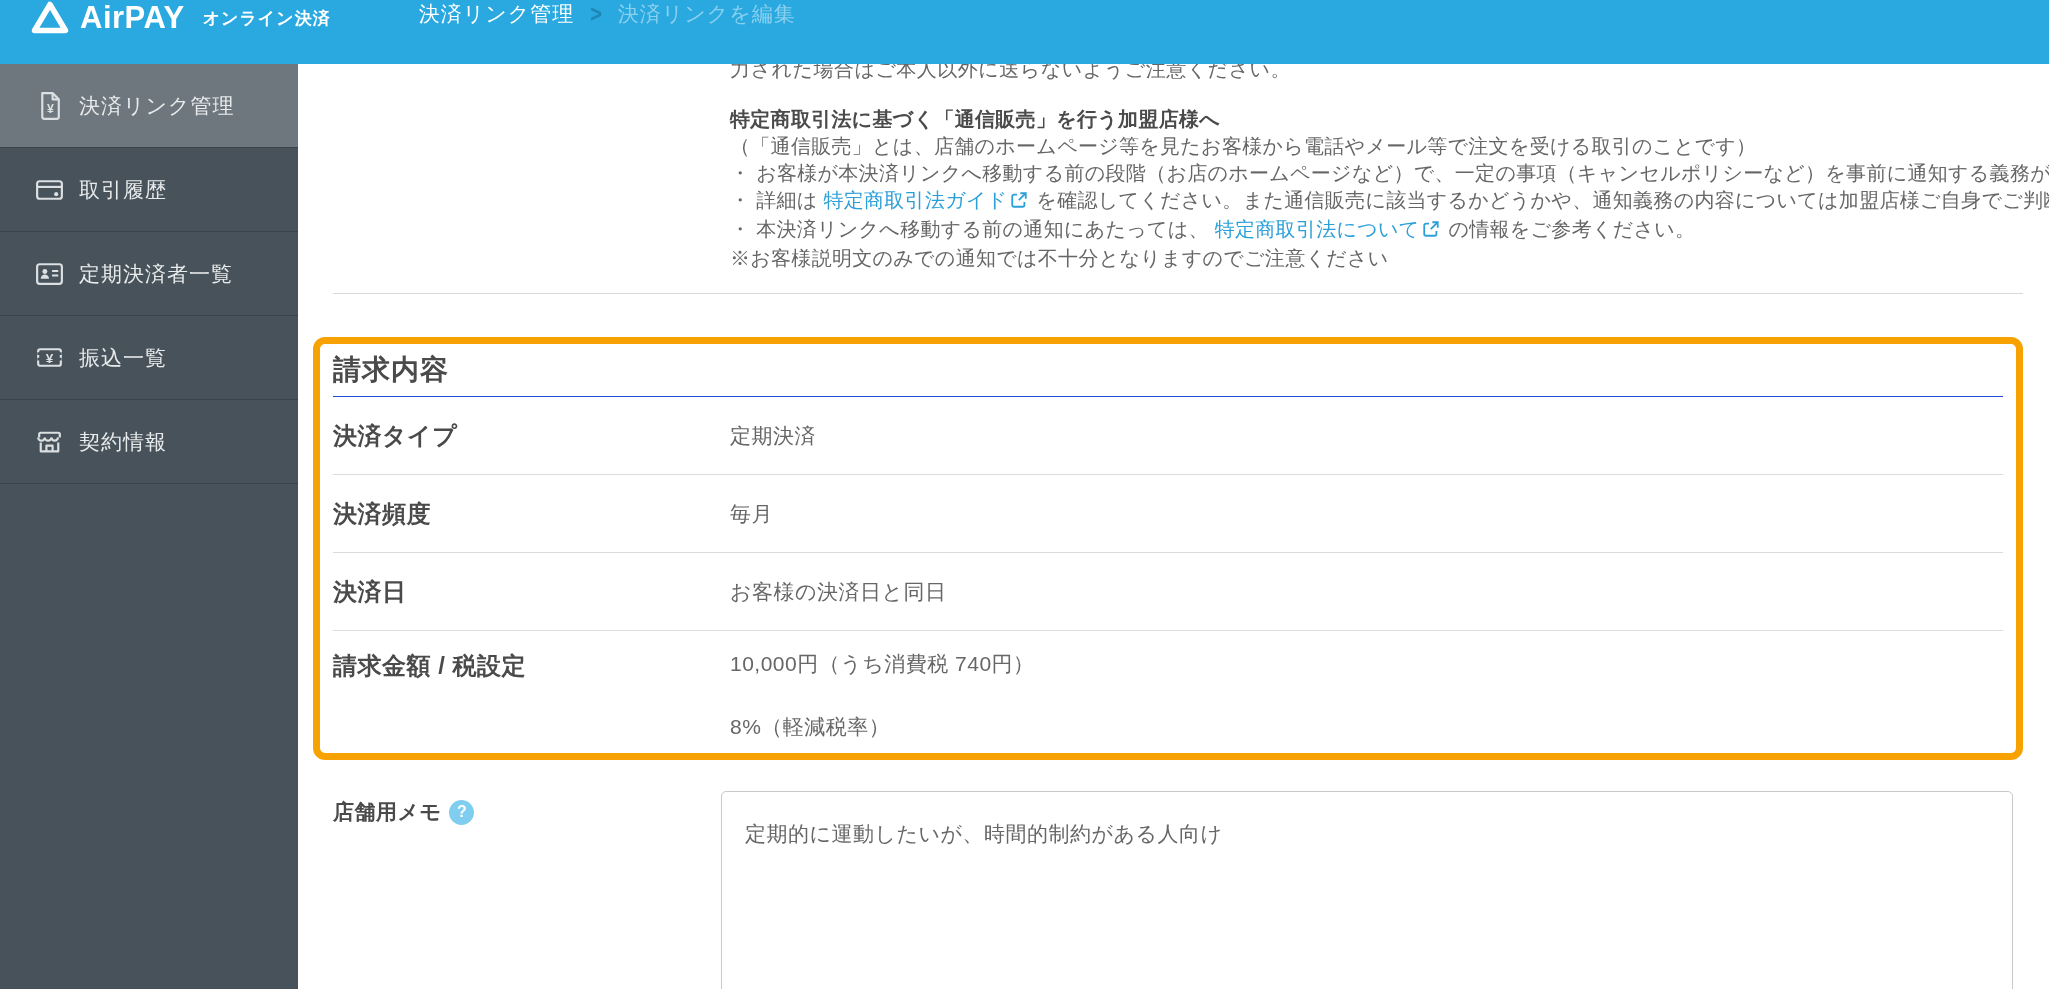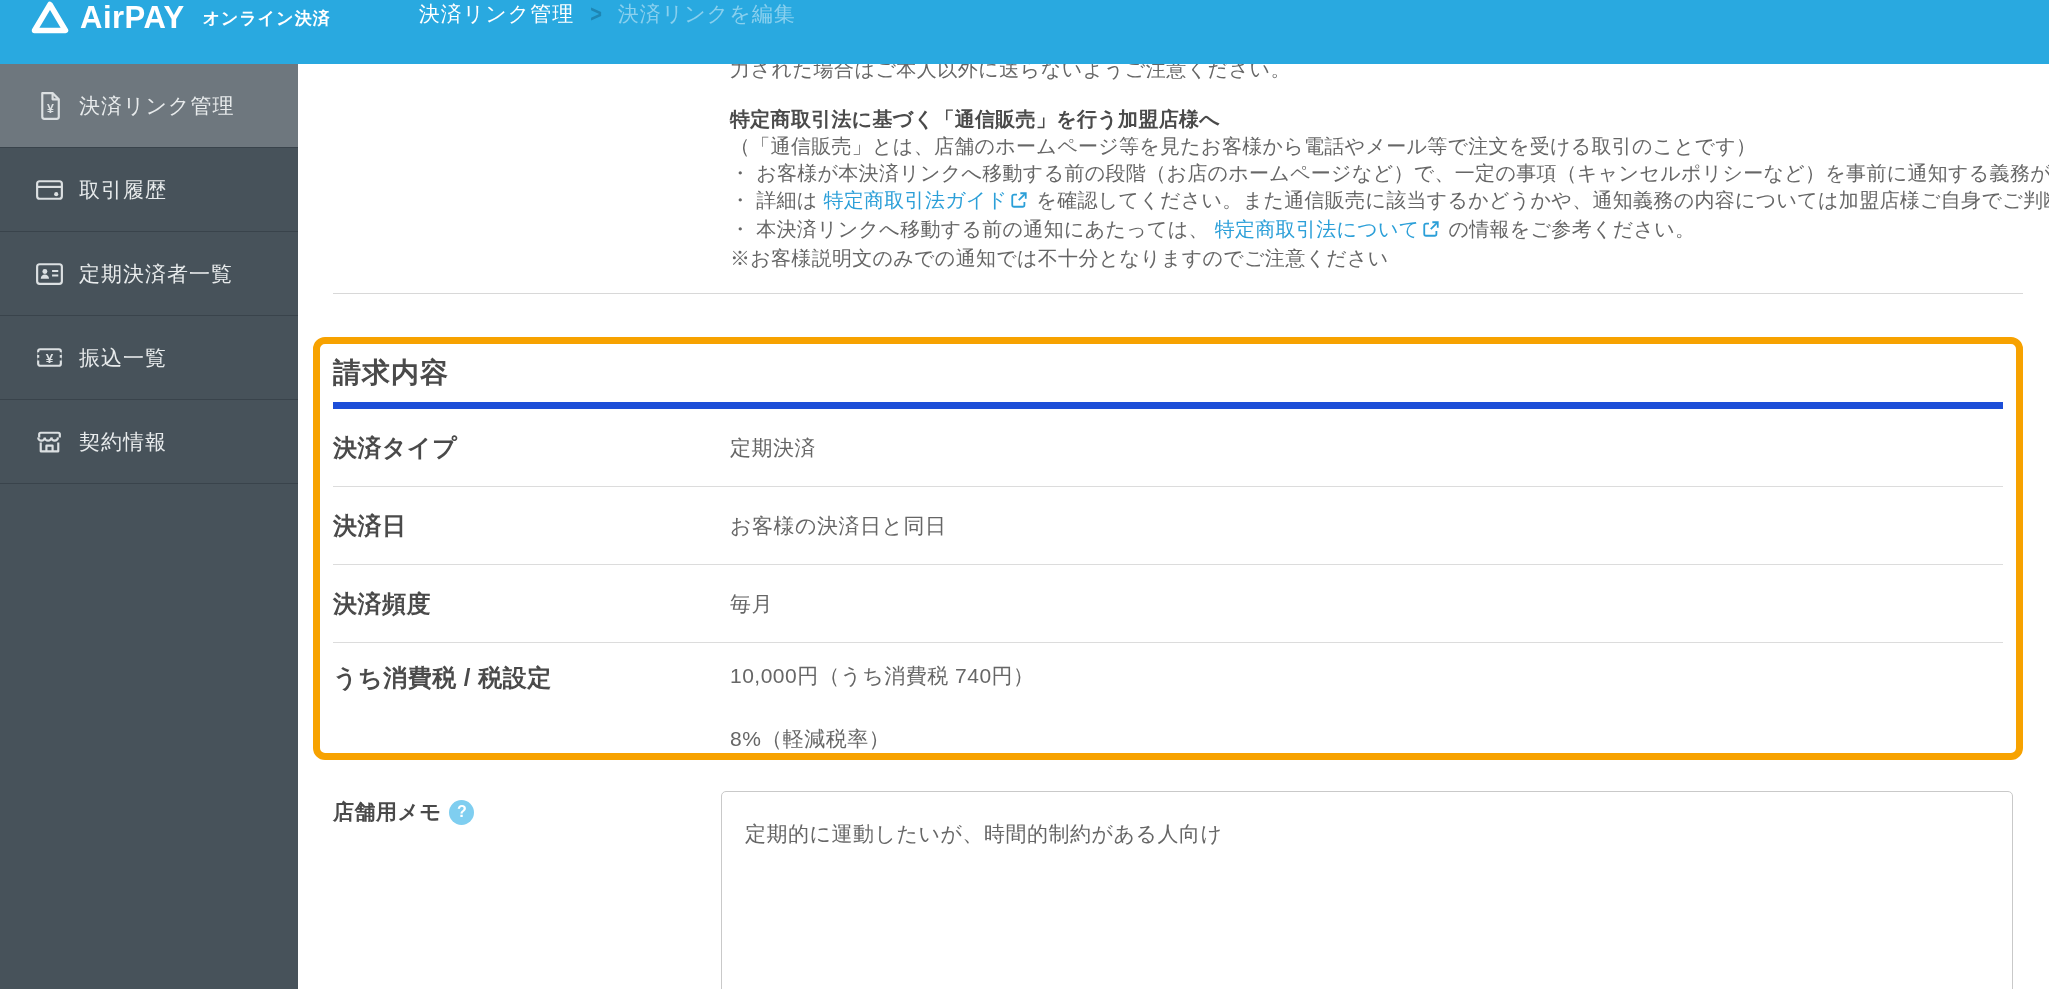--- a/index.html
+++ b/index.html
@@ -53,21 +53,21 @@
     position:absolute; left:35px; top:293px; width:1690px; height:0;
     border-top:1px solid #D8D8D8;
   }
 
   
   .billing-box {
     position:absolute; left:15px; top:337px; width:1710px; height:423px;
     border:7px solid #F7A200; border-radius:12px; background:#fff;
     padding:0 13px;
   }
-  .bb-title-row { height:65px; display:flex; align-items:center; border-bottom:7px solid #1d4ed8; }
+  .bb-title-row { height:53px; display:flex; align-items:center; border-bottom:1px solid #1d4ed8; }
   .bb-title { font-size:28px; font-weight:bold; color:#4A4A4A; letter-spacing:1px; }
   .bb-row { display:flex; align-items:center; height:78px; border-bottom:1px solid #DCDCDC; }
   .bb-row:last-child { border-bottom:none; height:100px; align-items:flex-start; padding-top:19px; }
   .bb-label { width:397px; flex:0 0 auto; font-size:24px; font-weight:bold; color:#4A4A4A; letter-spacing:.5px; }
   .bb-value { font-size:21px; color:#666; letter-spacing:.5px; }
   .bb-value .vline + .vline { margin-top:35px; }
 
   
   .memo-label-row {
     position:absolute; left:35px; top:798px; display:flex; align-items:center; gap:8px;
@@ -123,29 +123,29 @@
 
     <div class="billing-box">
       <div class="bb-title-row">
         <span class="bb-title">請求内容</span>
       </div>
       <div class="bb-row">
         <span class="bb-label">決済タイプ</span>
         <span class="bb-value">定期決済</span>
       </div>
       <div class="bb-row">
+        <span class="bb-label">決済頻度</span>
+        <span class="bb-value">毎月</span>
+      </div>
+      <div class="bb-row">
         <span class="bb-label">決済日</span>
         <span class="bb-value">お客様の決済日と同日</span>
       </div>
       <div class="bb-row">
-        <span class="bb-label">決済頻度</span>
-        <span class="bb-value">毎月</span>
-      </div>
-      <div class="bb-row">
-        <span class="bb-label">うち消費税 / 税設定</span>
+        <span class="bb-label">請求金額 / 税設定</span>
         <span class="bb-value">
           <div class="vline">10,000円（うち消費税 740円）</div>
           <div class="vline">8%（軽減税率）</div>
         </span>
       </div>
     </div>
 
     <div class="memo-label-row">
       <span class="memo-label">店舗用メモ</span>
       <span class="help-badge">?</span>

